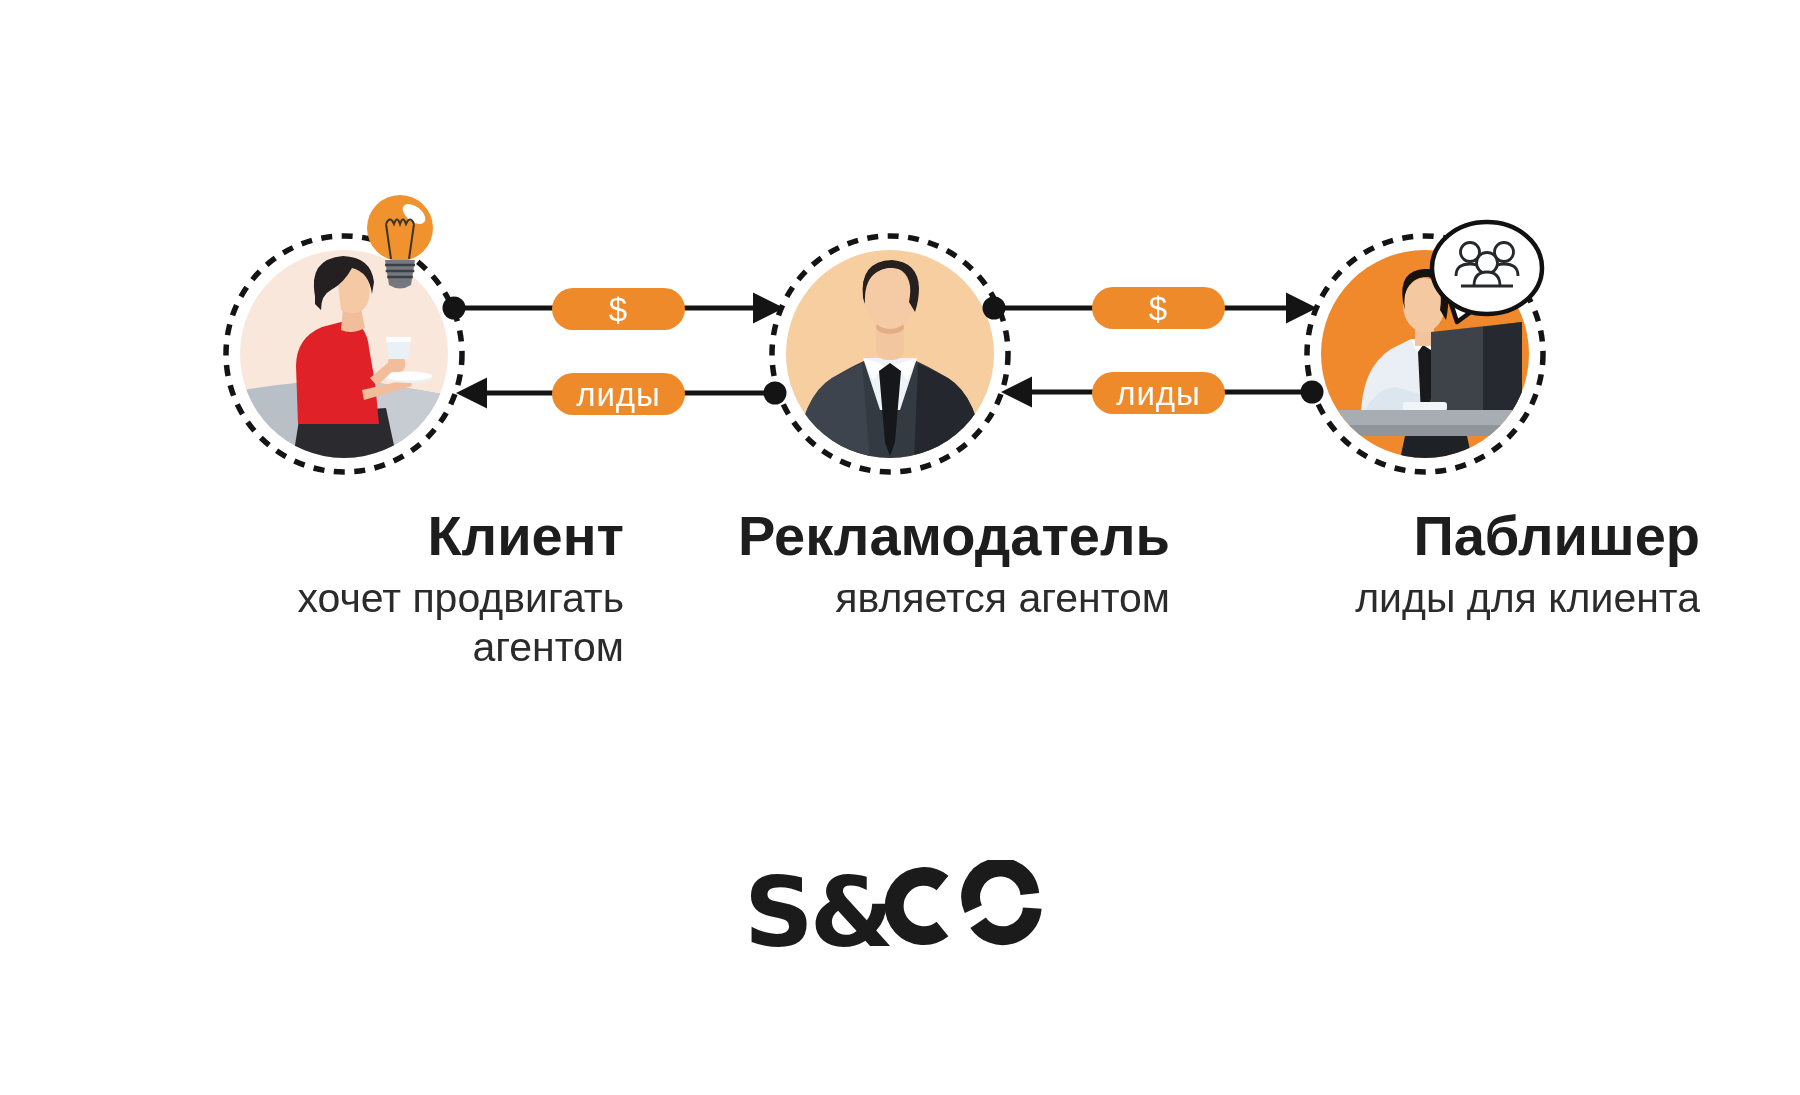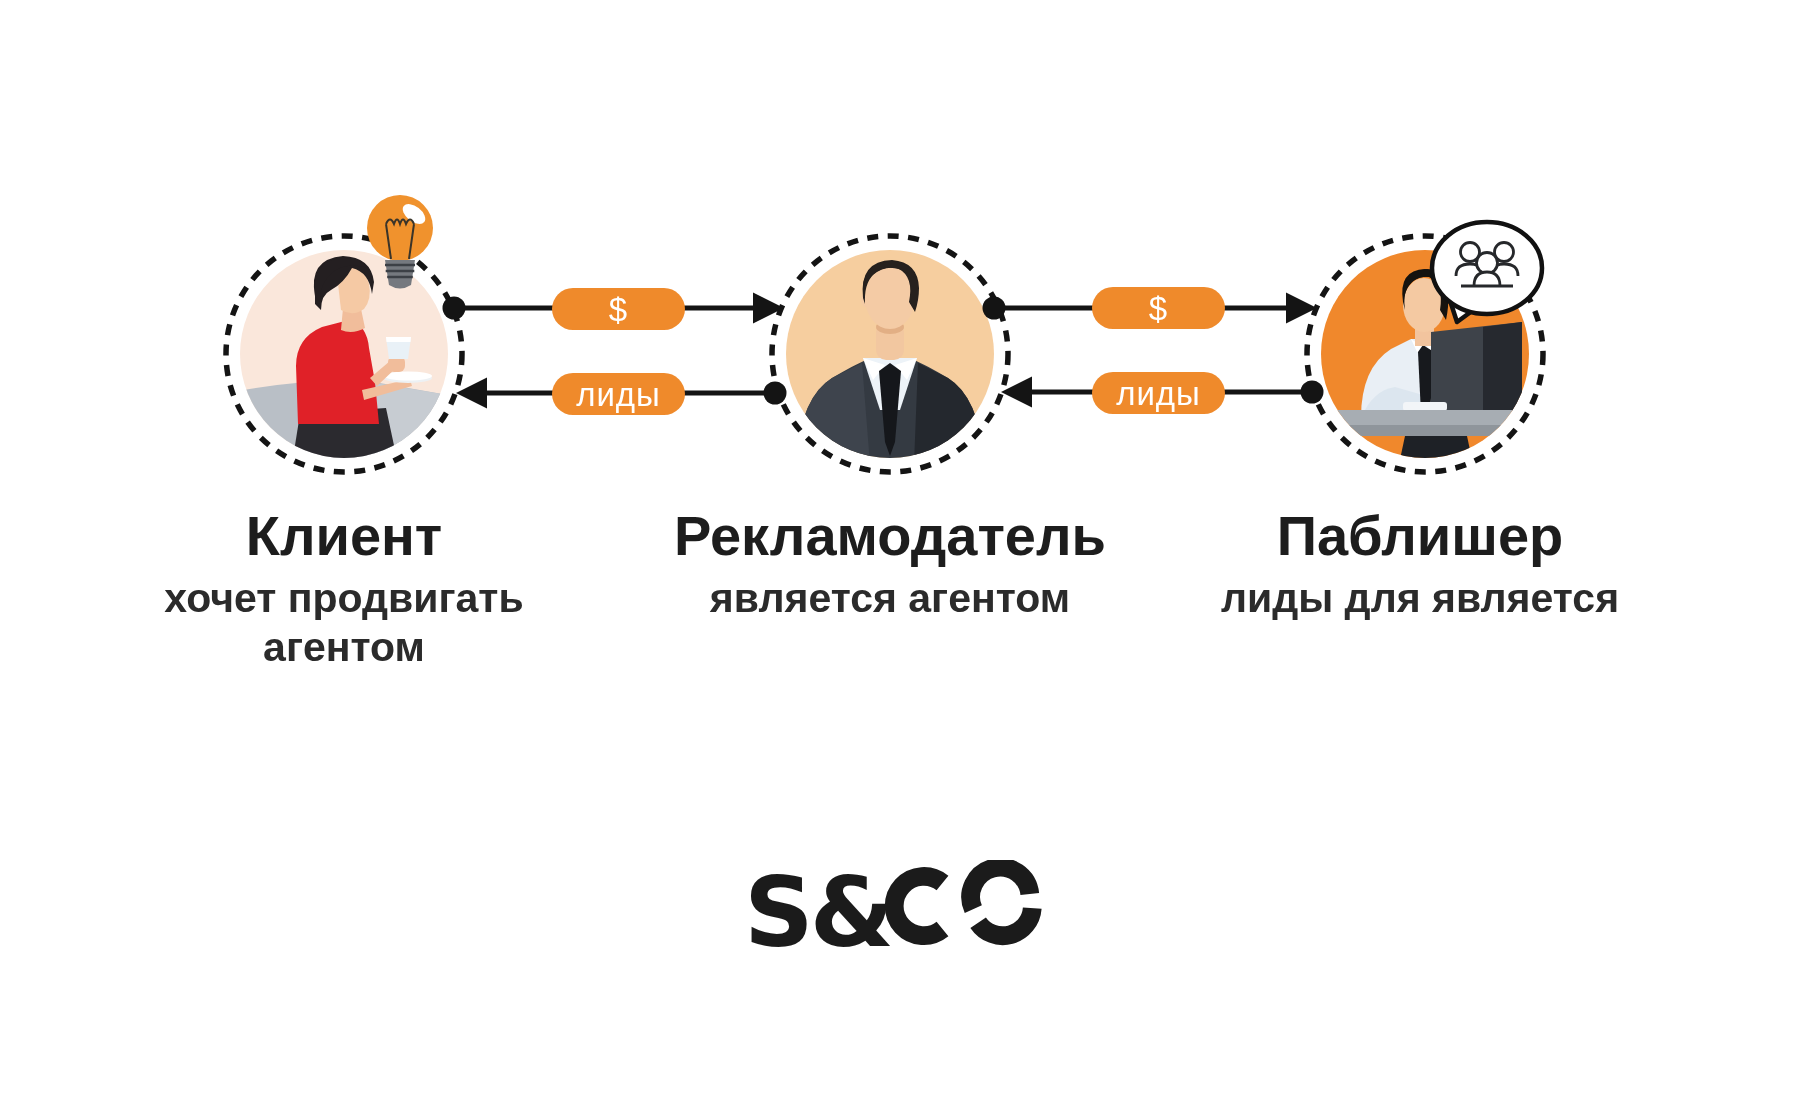--- a/index.html
+++ b/index.html
@@ -8,27 +8,27 @@
     overflow:hidden;font-family:"Liberation Sans",sans-serif;
   }
   .persona-svg{position:absolute;width:340px;height:340px;}
   .arrows-layer{position:absolute;left:0;top:0;width:1800px;height:1095px;pointer-events:none;z-index:5;}
   .badge{
     position:absolute;width:133px;height:42px;border-radius:21px;
     background:#EF8A2B;color:#ffffff;display:flex;align-items:center;justify-content:center;
     font-size:33px;font-weight:500;letter-spacing:1px;z-index:6;line-height:1;
   }
   .caption{
-    position:absolute;top:504px;width:560px;text-align:center;z-index:4;
+    position:absolute;top:504px;width:560px;text-align:right;z-index:4;
   }
   .caption-title{
     font-size:56px;font-weight:700;color:#1d1d1d;line-height:64px;letter-spacing:0px;
   }
   .caption-body{margin-top:6px;}
-  .caption-line{font-size:41px;font-weight:700;color:#2b2b2b;line-height:49px;}
+  .caption-line{font-size:41px;font-weight:400;color:#2b2b2b;line-height:49px;}
   .logo-wrap{position:absolute;left:744px;top:860px;width:316px;height:100px;z-index:4;}
 </style>
 </head>
 <body>
 
 <div class="canvas">
 
   <svg class="persona-svg" style="left:174px;top:184px" viewBox="-170 -170 340 340">
     <defs>
         <clipPath id="clip1">
@@ -178,21 +178,21 @@
   </div>
   <div class="caption" style="left:610px">
     <div class="caption-title">Рекламодатель</div>
     <div class="caption-body">
       <div class="caption-line">является агентом</div>
     </div>
   </div>
   <div class="caption" style="left:1140px">
     <div class="caption-title">Паблишер</div>
     <div class="caption-body">
-      <div class="caption-line">лиды для является</div>
+      <div class="caption-line">лиды для клиента</div>
     </div>
   </div>
 
   <div class="logo-wrap" aria-label="S&amp;CO">
     <svg width="316" height="100" viewBox="0 0 320 100">
       <text x="0" y="86" font-family="DejaVu Sans, sans-serif" font-weight="800" font-size="98" letter-spacing="-4" fill="#1B1B1B">S&amp;</text>
 
       <g>
         <path d="M 201 26.7 A 30 30 0 1 0 201 73.3" transform="translate(0,-4)" fill="none" stroke="#1B1B1B" stroke-width="19"></path>
       </g>

